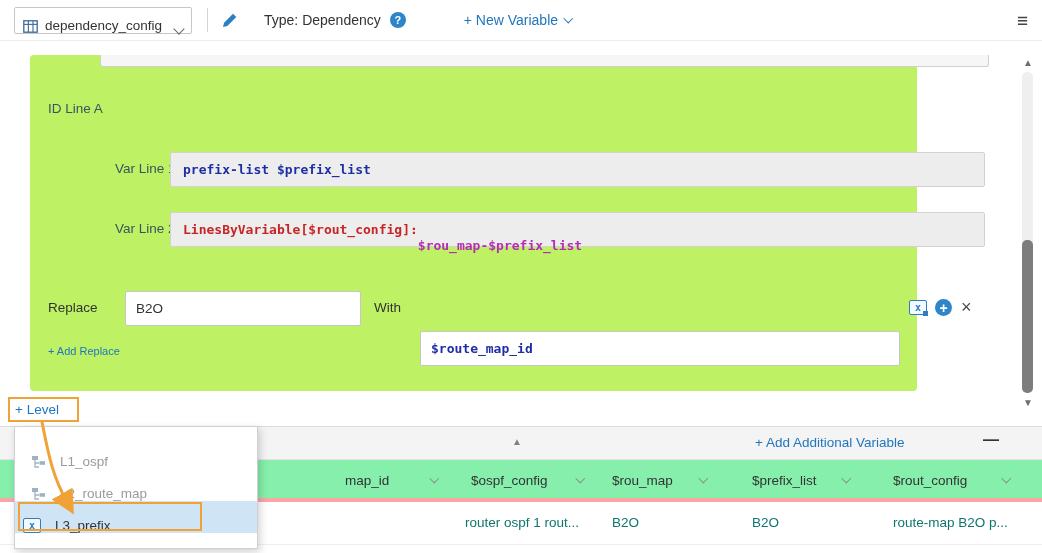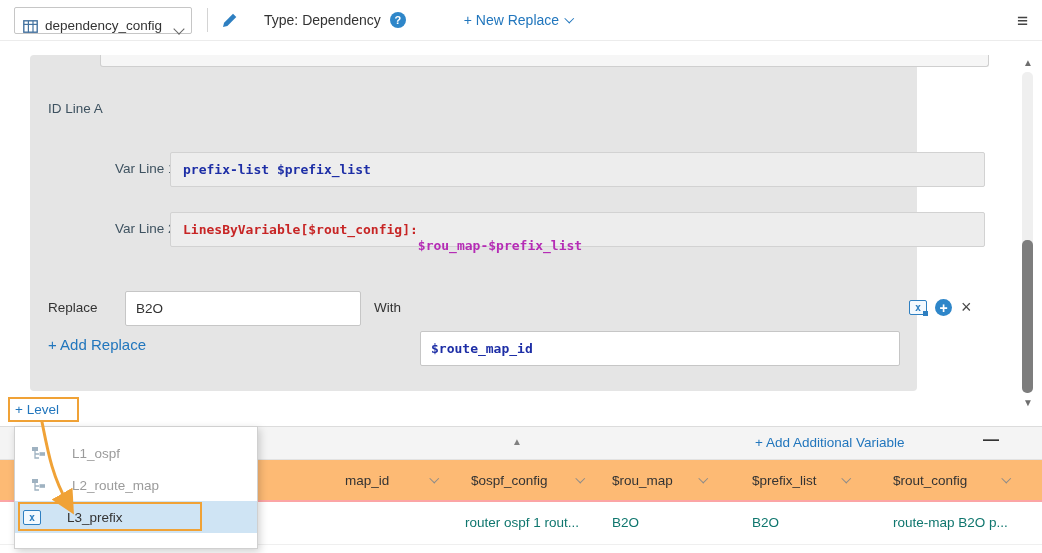--- a/index.html
+++ b/index.html
@@ -17,21 +17,21 @@
           transform:rotate(45deg); display:inline-block; margin-top:-4px; }
   .chev.sm { width:5.5px; height:5.5px; border-width:1.4px; }
   .vdiv { width:1px; height:24px; background:#d4d4d4; margin:0 13px 0 15px; }
   .link { color:#2176bd; }
   .help { width:16px; height:16px; border-radius:50%; background:#2e86c9; color:#fff; font-size:11px;
           font-weight:bold; display:flex; align-items:center; justify-content:center; margin-left:9px; cursor:pointer; }
   .hamburger { margin-left:auto; font-size:19px; color:#444; cursor:pointer; line-height:1; }
 
   
   .panel { position:absolute; left:30px; top:55px; width:887px; height:336px;
-           background:#e5e5e5; border-radius:4px; z-index:1; }
+           background:#bef264; border-radius:4px; z-index:1; }
   .sliver { position:absolute; left:70px; top:0; width:889px; height:12px; background:#f6f6f6;
             border:1px solid #cfcfcf; border-top:none; border-radius:0 0 3px 3px; box-sizing:border-box; }
   .glabel { position:absolute; color:#3e5260; font-size:13.5px; }
   .ginput { position:absolute; background:#ededed; border:1px solid #d2d2d2; border-radius:2px; height:35px;
             box-sizing:border-box; display:flex; align-items:center; padding:0 12px; white-space:pre;
             font-family:"DejaVu Sans Mono",monospace; font-size:13px; font-weight:bold; cursor:text; }
   .code-blue { color:#1d2ea6; }
   .code-red { color:#c72525; }
   .code-magenta { color:#b52cb5;margin-top:32px; }
   input.winput { position:absolute; background:#fff; border:1px solid #c6c6c6; border-radius:2px; height:35px;
@@ -49,42 +49,42 @@
 
   
   .levelbox { position:absolute; left:8px; top:397px; width:71px; height:25px; border:2px solid #f0a236;
               box-sizing:border-box; display:flex; align-items:center; padding-left:5px; z-index:4; background:transparent; }
   .levelbox a { font-size:13.5px; cursor:pointer; text-decoration:none; }
 
   
   .menu { position:absolute; left:14px; top:426px; width:244px; height:123px; background:#fff;
           border:1px solid #d0d0d0; box-shadow:2px 3px 8px rgba(0,0,0,0.18); box-sizing:border-box;
           z-index:6; padding-top:10px; }
-  .mitem { height:32px; display:flex; align-items:center; gap:26px; padding-left:16px; cursor:pointer; position:relative; }
+  .mitem { height:32px; display:flex; align-items:flex-end; gap:14px; padding-left:16px; cursor:pointer; position:relative; }
   .mitem .lbl { font-size:13.5px; }
   .mitem.gray .lbl { color:#9b9b9b; }
   .mitem.sel { background:#cfe4f4; padding-left:8px; }
   .mitem.sel .lbl { color:#333; }
   .ann { position:absolute; border:2px solid #f0a236; pointer-events:none; box-sizing:border-box; }
   .mitem.sel .ann { left:3px; top:1px; width:184px; height:29px; }
   .menu-varbox { position:relative; width:18px; height:15px; border:1.5px solid #2e7fc1; border-radius:2px;
                  color:#2e7fc1; font-family:"DejaVu Sans Mono",monospace; font-size:10px; font-weight:bold;
                  display:flex; align-items:center; justify-content:center; background:#f3f9fe; box-sizing:border-box; }
 
   
   .arrow-svg { position:absolute; left:26px; top:420px; z-index:7; pointer-events:none; }
 
   
   .tb { position:absolute; left:0; top:426px; width:1042px; height:34px; background:#f4f4f4;
         border-top:1px solid #dcdcdc; border-bottom:1px solid #e2e2e2; box-sizing:border-box; z-index:1; }
   .tb .collapse { position:absolute; left:512px; top:9px; color:#808080; font-size:10px; cursor:pointer; }
   .tb .addvar { position:absolute; left:755px; top:8px; font-size:13.5px; cursor:pointer; }
   .tb .minus { position:absolute; left:983px; top:4px; font-size:16px; font-weight:bold; color:#333; cursor:pointer; }
-  .thead { position:absolute; left:0; top:460px; width:1042px; height:42px; background:#fdba74;
-           border-bottom:2px solid #fca5a5; box-sizing:border-box; z-index:1; }
+  .thead { position:absolute; left:0; top:460px; width:1042px; height:42px; background:#86efac;
+           border-bottom:4px solid #fca5a5; box-sizing:border-box; z-index:1; }
   .hcell { position:absolute; top:13px; display:flex; align-items:center; justify-content:space-between;
            color:#333; font-size:13.5px; cursor:pointer; }
   .hcell .chev { color:#8a8a8a; }
   .trow { position:absolute; left:0; top:502px; width:1042px; height:43px; border-bottom:1px solid #efefef;
           box-sizing:border-box; z-index:1; background:#fff; }
   .tcell { position:absolute; top:13px; font-size:13.5px; color:#0f766e; white-space:nowrap; }
 
   
   .sb-arrow { position:absolute; left:1020px; width:16px; text-align:center; color:#6e6e6e; font-size:10px; cursor:pointer; }
   .sb-track { position:absolute; left:1022px; top:72px; width:11px; height:320px; background:#efefef; border-radius:5px; cursor:pointer; }
@@ -106,21 +106,21 @@
       <span class="val">dependency_config</span>
       <span class="chev" style="color:#666"></span>
     </div>
     <div class="vdiv"></div>
     <svg width="17" height="17" viewBox="0 0 16 16" style="cursor:pointer">
       <path d="M11.3 1.6 l3.1 3.1 L6 13.1 l-4.1 1 1-4.1 z" fill="#2e7fc1"></path>
     </svg>
     <span style="margin-left:26px">Type: Dependency</span>
     <span class="help">?</span>
     <span class="link" style="margin-left:58px; display:flex; align-items:center; gap:7px; cursor:pointer">
-      <span>+ New Replace</span>
+      <span>+ New Variable</span>
       <span class="chev sm"></span>
     </span>
     <span class="hamburger">≡</span>
   </div>
 
   <div class="panel">
     <div class="sliver"></div>
 
     <div class="glabel" style="left:18px; top:46px">ID Line A</div>
 
@@ -139,21 +139,21 @@
     <div class="glabel" style="left:344px; top:245px; color:#333">With</div>
     <input class="winput mono" style="left: 390px; top: 236px; width: 480px;" value="$route_map_id">
 
     <div class="varbox" style="left:879px; top:245px">
       <span>x</span>
       <span class="corner"></span>
     </div>
     <div class="pluscirc" style="left:905px; top:244px">+</div>
     <div class="xbtn" style="left:931px; top:243px">×</div>
 
-    <div class="link" style="position:absolute; left:18px; top:281px; font-size:15px; cursor:pointer">+ Add Replace</div>
+    <div class="link" style="position:absolute; left:18px; top:290px; font-size:11px; cursor:pointer">+ Add Replace</div>
   </div>
 
   <div class="levelbox">
     <a class="link">+ Level</a>
   </div>
 
   <div class="tb">
     <span class="collapse">▲</span>
     <span class="addvar link">+ Add Additional Variable</span>
     <span class="minus">—</span>

